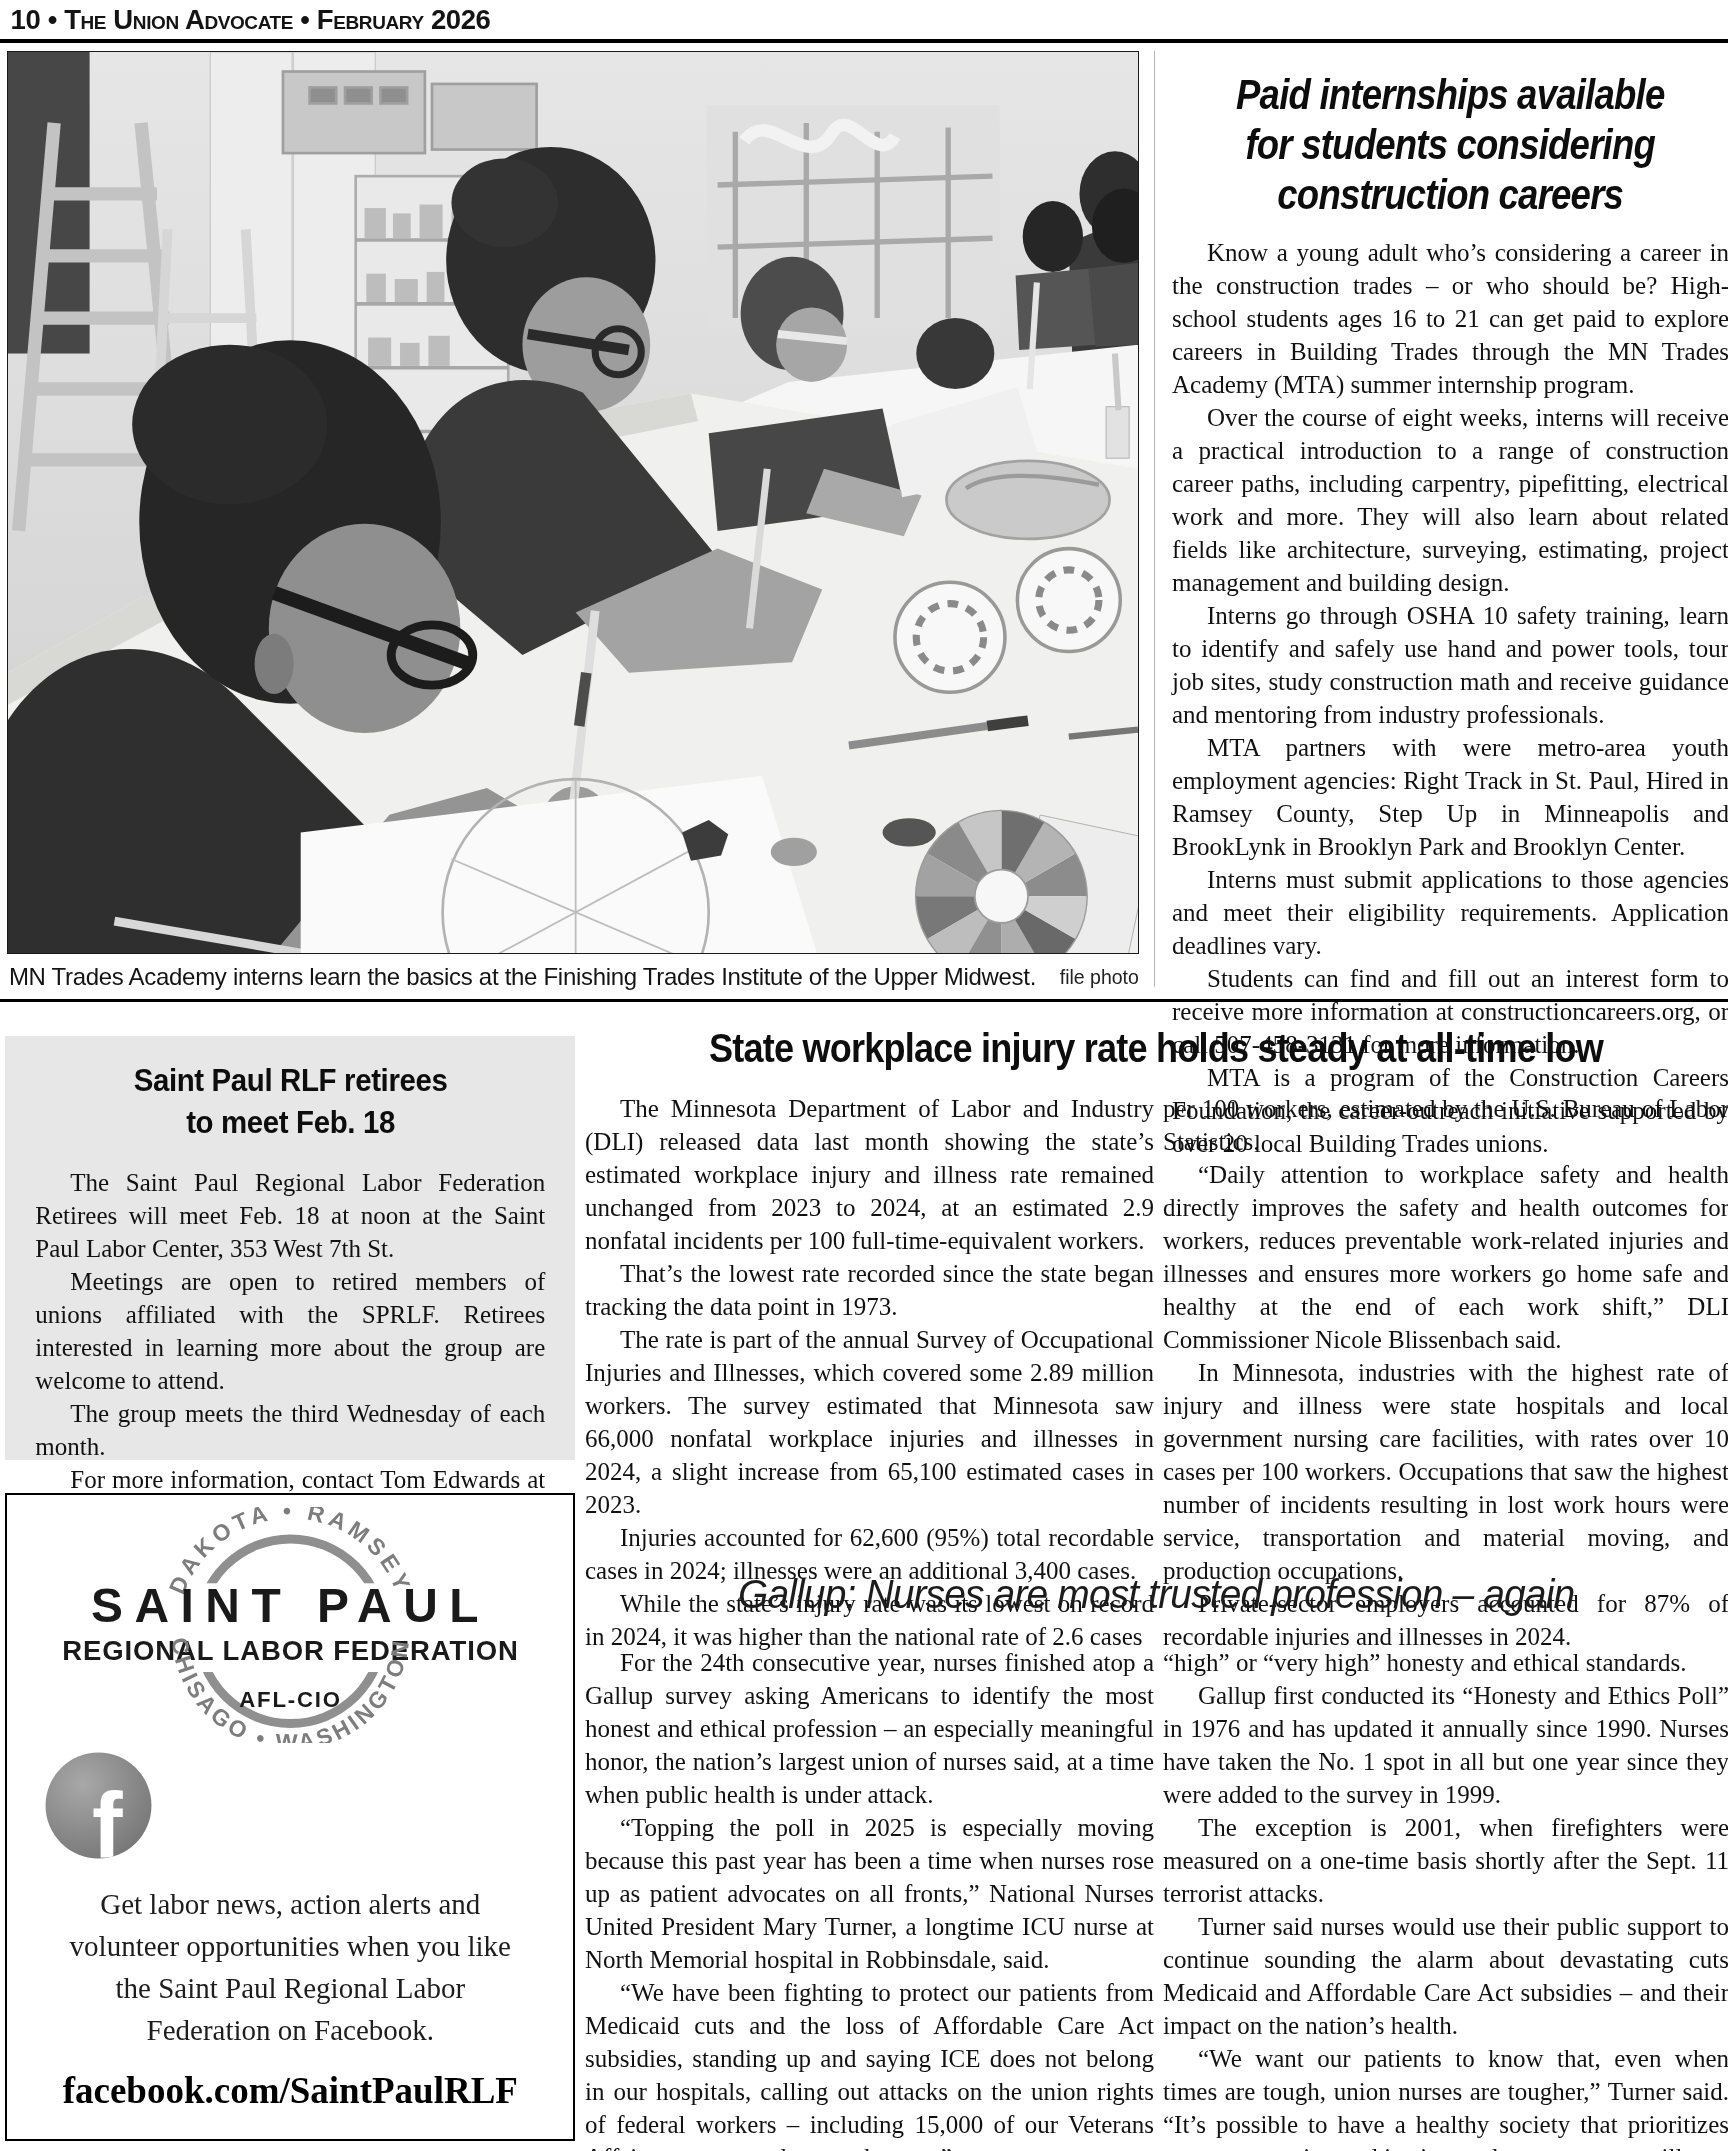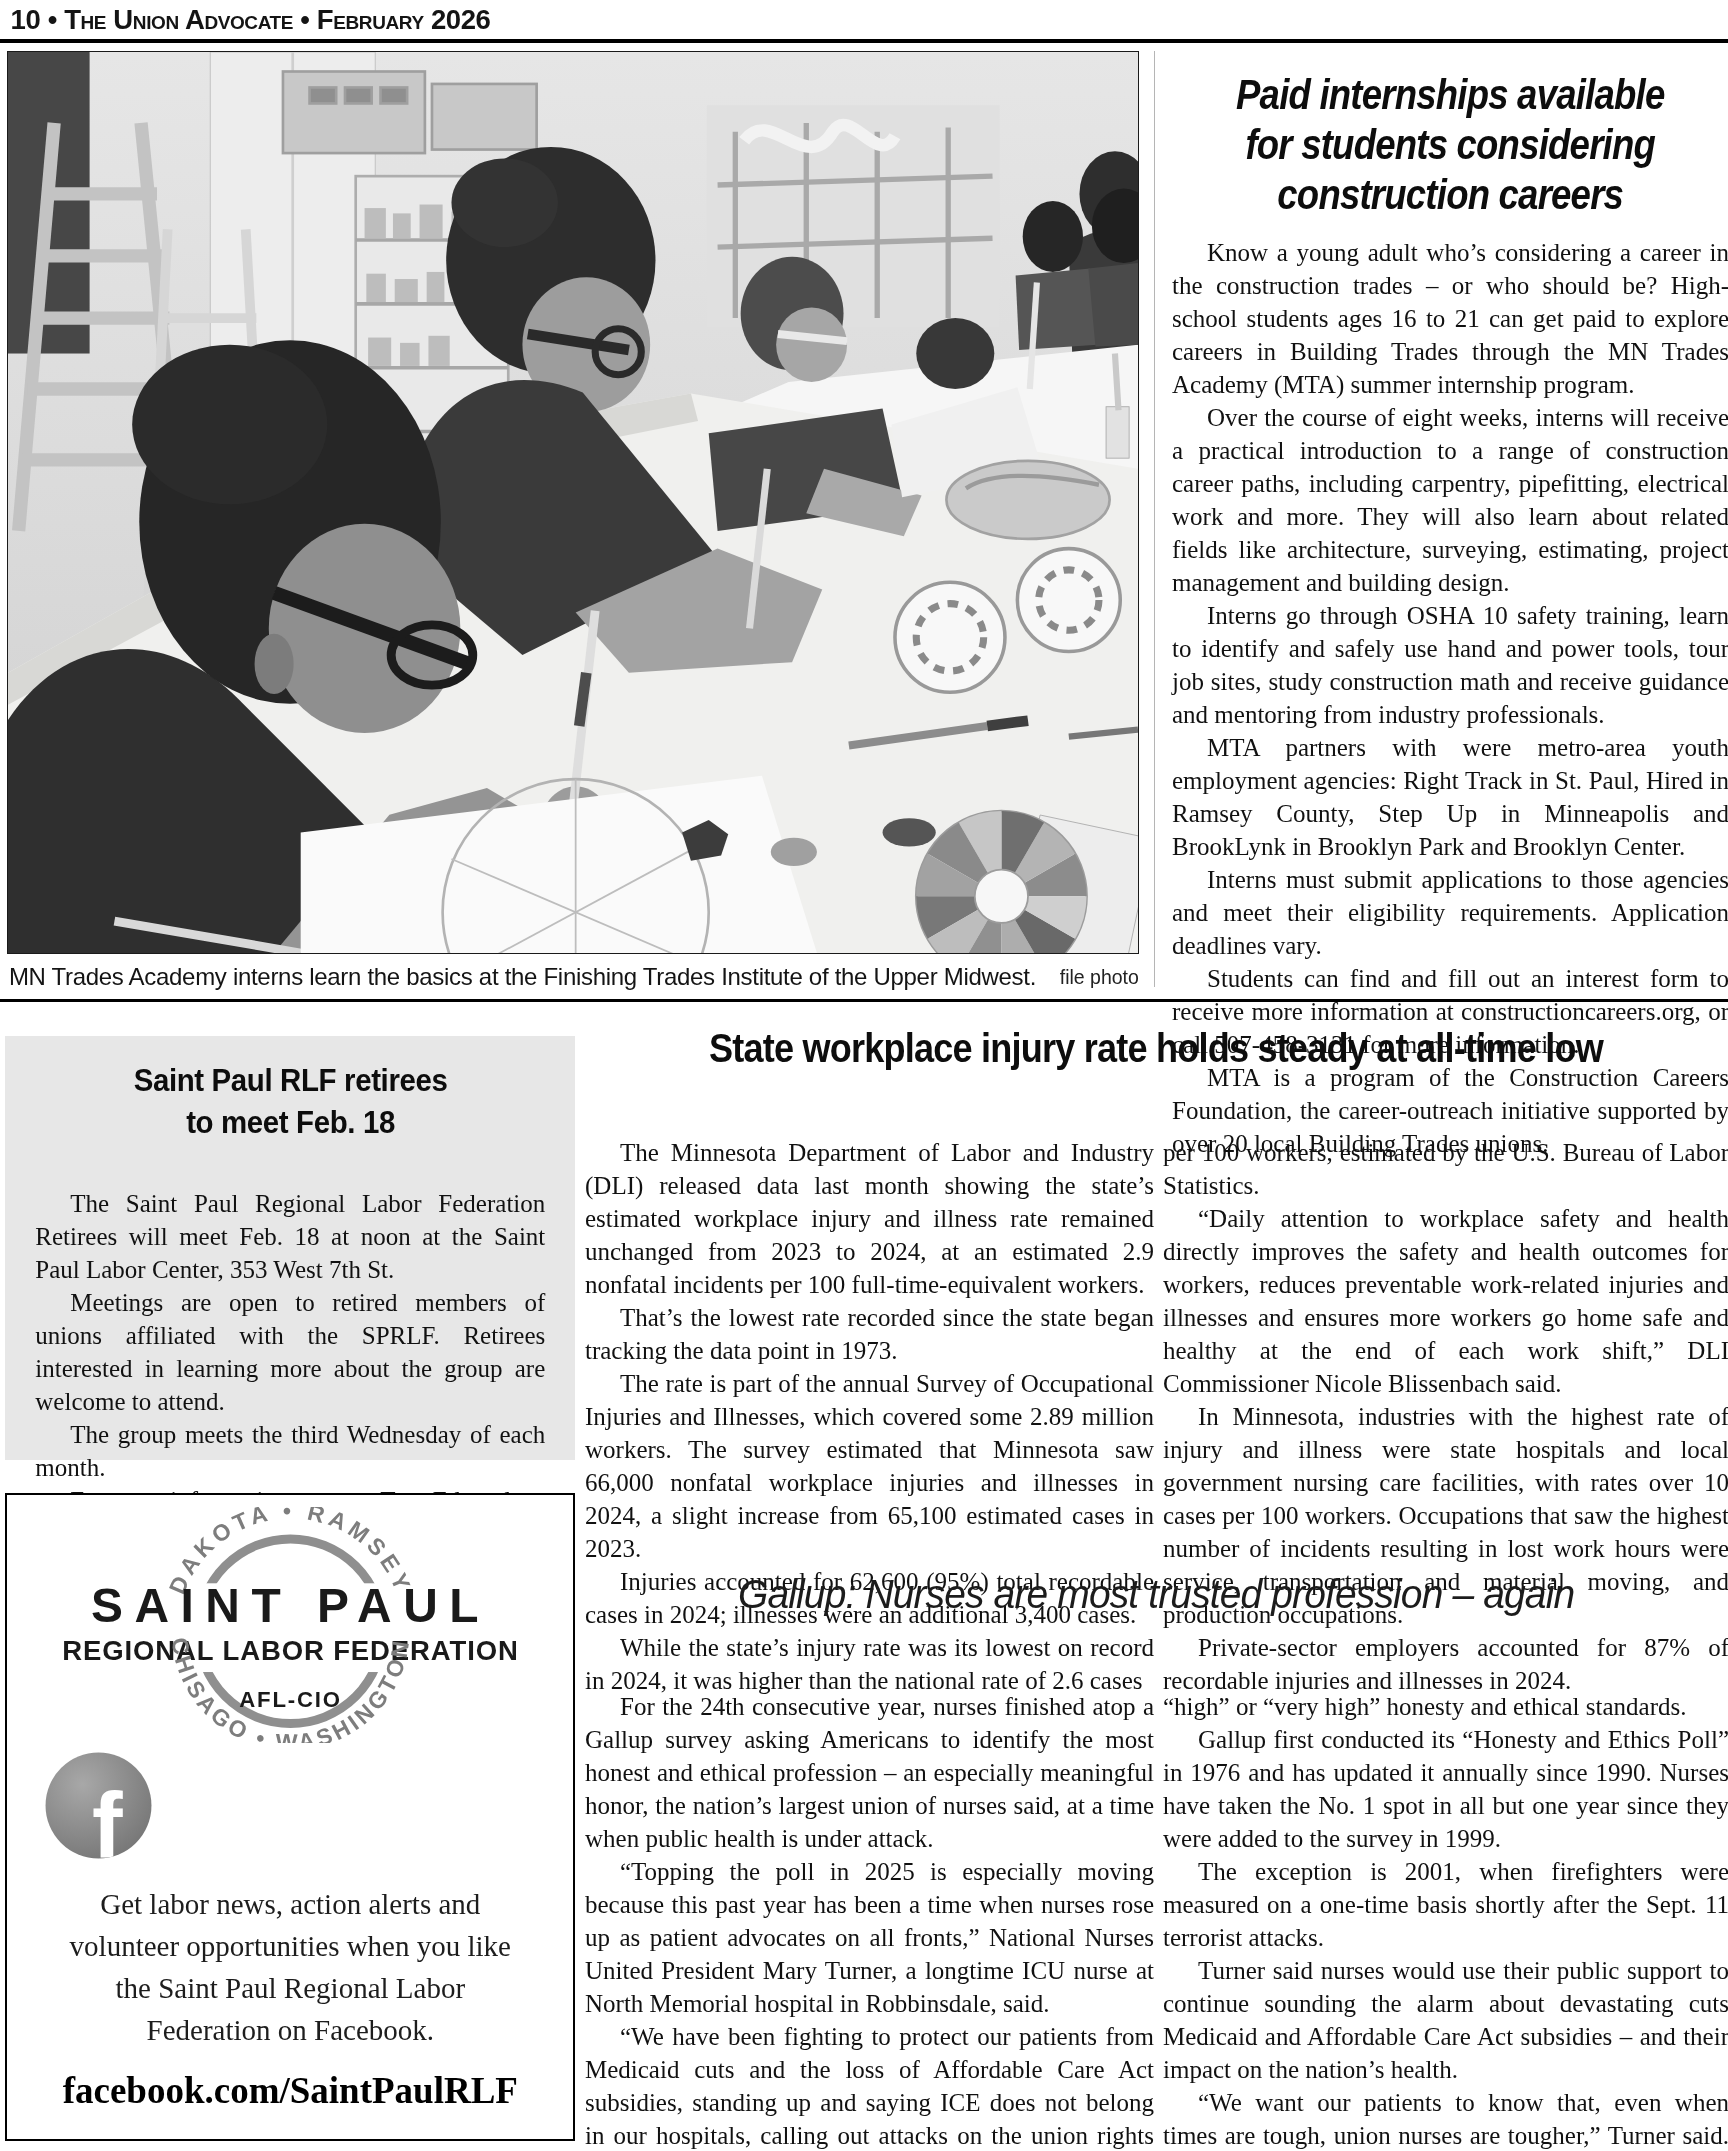--- a/index.html
+++ b/index.html
@@ -16,21 +16,21 @@
   .photo{position:absolute;left:7px;top:51px;width:1132px;height:903px;border:1.8px solid #1a1a1a;
          box-sizing:border-box;background:#d9d9d9;}
   .photo svg{display:block;width:100%;height:100%;}
   .caption-row{position:absolute;left:8.9px;top:963px;width:1130px;display:flex;
                align-items:center;justify-content:space-between;
                font-family:"Liberation Sans",sans-serif;}
   .caption{font-size:24px;letter-spacing:-0.3px;}
   .credit{font-size:19.5px;color:#222;}
   
   .copy{font-family:"Liberation Serif",serif;font-size:25px;line-height:33px;
-        text-align:justify;color:#111;margin-top:44px;}
+        text-align:justify;color:#111;}
   .copy p{margin:0;text-indent:35px;}
   .copy p.cont{text-indent:0;}
   
   .art1{position:absolute;left:1172px;top:50px;width:557px;margin-top:20px;}
   .art1 h1{margin:0 0 8.9px 0;text-align:center;font-weight:700;}
   .hl-ital{display:inline-block;transform:scaleX(0.87);transform-origin:center top;
            font-family:"Liberation Sans",sans-serif;font-style:italic;font-weight:700;
            font-size:42px;line-height:50px;letter-spacing:-0.9px;color:#0d0d0d;}
   .art1 .copy{margin-top:16px;}
   

